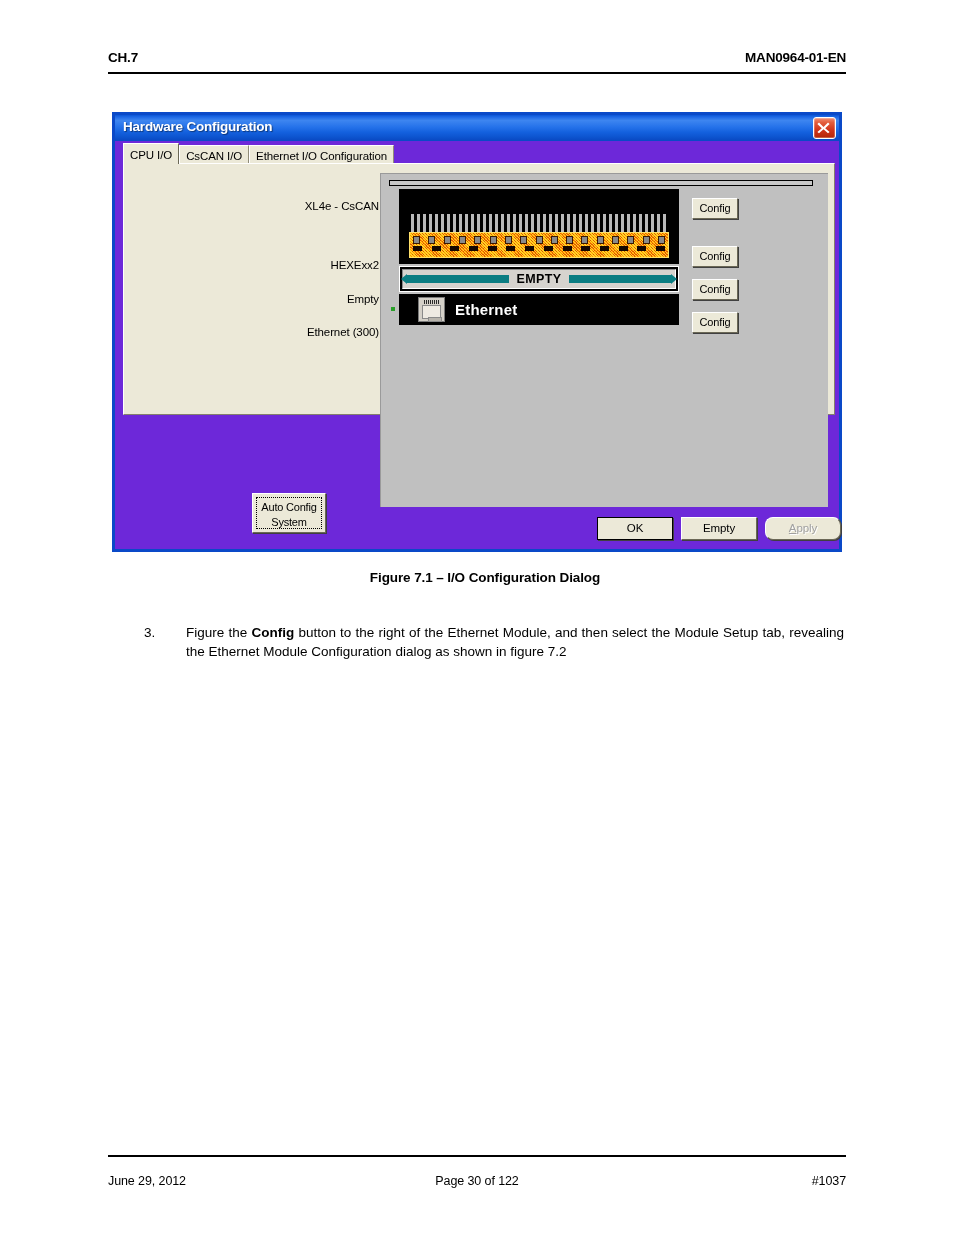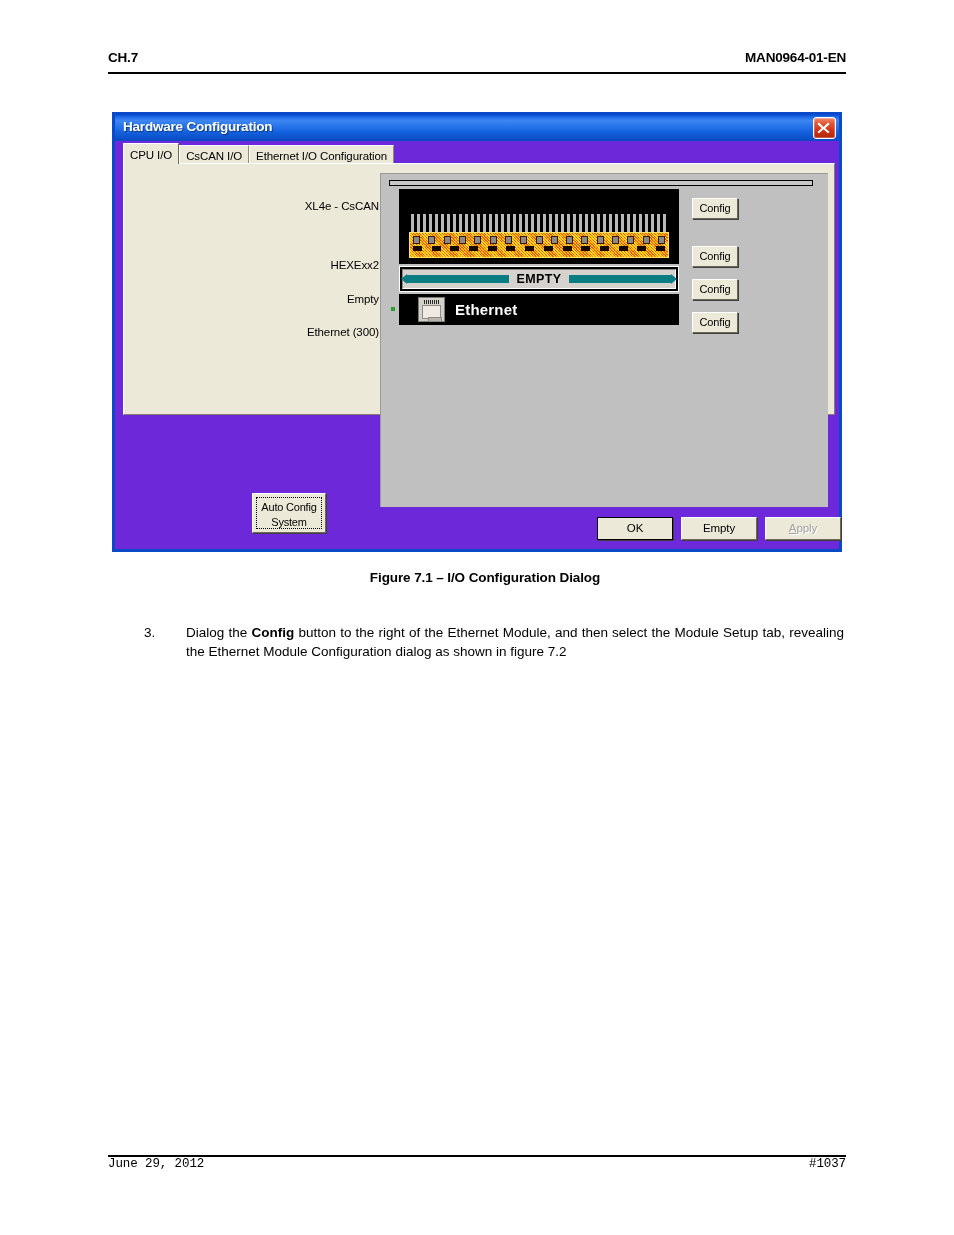--- a/index.html
+++ b/index.html
@@ -412,20 +412,21 @@
     letter-spacing: -0.1px;
   }
   .dlg-btn.default {
     border: 1px solid #000;
     box-shadow: 1px 1px 0 0 #404040;
   }
   .dlg-btn.disabled {
     color: #a0a0a0;
     text-shadow: 1px 1px 0 #ffffff;
     cursor: default;
+    border-radius: 8px;
   }
   .dlg-btn .mnemonic { text-decoration: underline; }
 
   
   #figure-caption {
     position: absolute;
     left: 8px;
     top: 570px;
     width: 954px;
     text-align: center;
@@ -460,23 +461,22 @@
     position: absolute;
     left: 108px;
     top: 1155px;
     width: 738px;
     height: 24px;
     border-top: 2px solid #000;
     font-size: 12.5px;
   }
   #page-footer .ft {
     position: absolute;
-    top: 0;
+    top: 17px;
     letter-spacing: -0.1px;
-    font-family: Liberation Mono, monospace;
   }
   #page-footer .ft-left { left: 0; }
   #page-footer .ft-center { left: 0; width: 100%; text-align: center; }
   #page-footer .ft-right { right: 0; }
 </style>
 </head>
 <body>
 
 <div id="page-header">
   <span class="hdr-left">CH.7</span>
@@ -602,19 +602,20 @@
     <div class="dlg-btn" style="left:566px;">Empty</div>
     <div class="dlg-btn disabled" style="left:650px;"><span class="mnemonic">A</span><span>pply</span></div>
   </div>
 
 </div>
 
 <div id="figure-caption">Figure 7.1 – I/O Configuration Dialog</div>
 
 <div id="step-block">
   <div id="step-num">3.</div>
-  <div id="step-text"><span>Dialog the </span><b>Config</b><span> button to the right of the Ethernet Module, and then select the Module Setup tab, revealing the Ethernet Module Configuration dialog as shown in figure 7.2</span></div>
+  <div id="step-text"><span>Figure the </span><b>Config</b><span> button to the right of the Ethernet Module, and then select the Module Setup tab, revealing the Ethernet Module Configuration dialog as shown in figure 7.2</span></div>
 </div>
 
 <div id="page-footer">
+  <span class="ft ft-center">Page 30 of 122</span>
   <span class="ft ft-left">June 29, 2012</span>
   <span class="ft ft-right">#1037</span>
 </div>
 
 </body></html>

